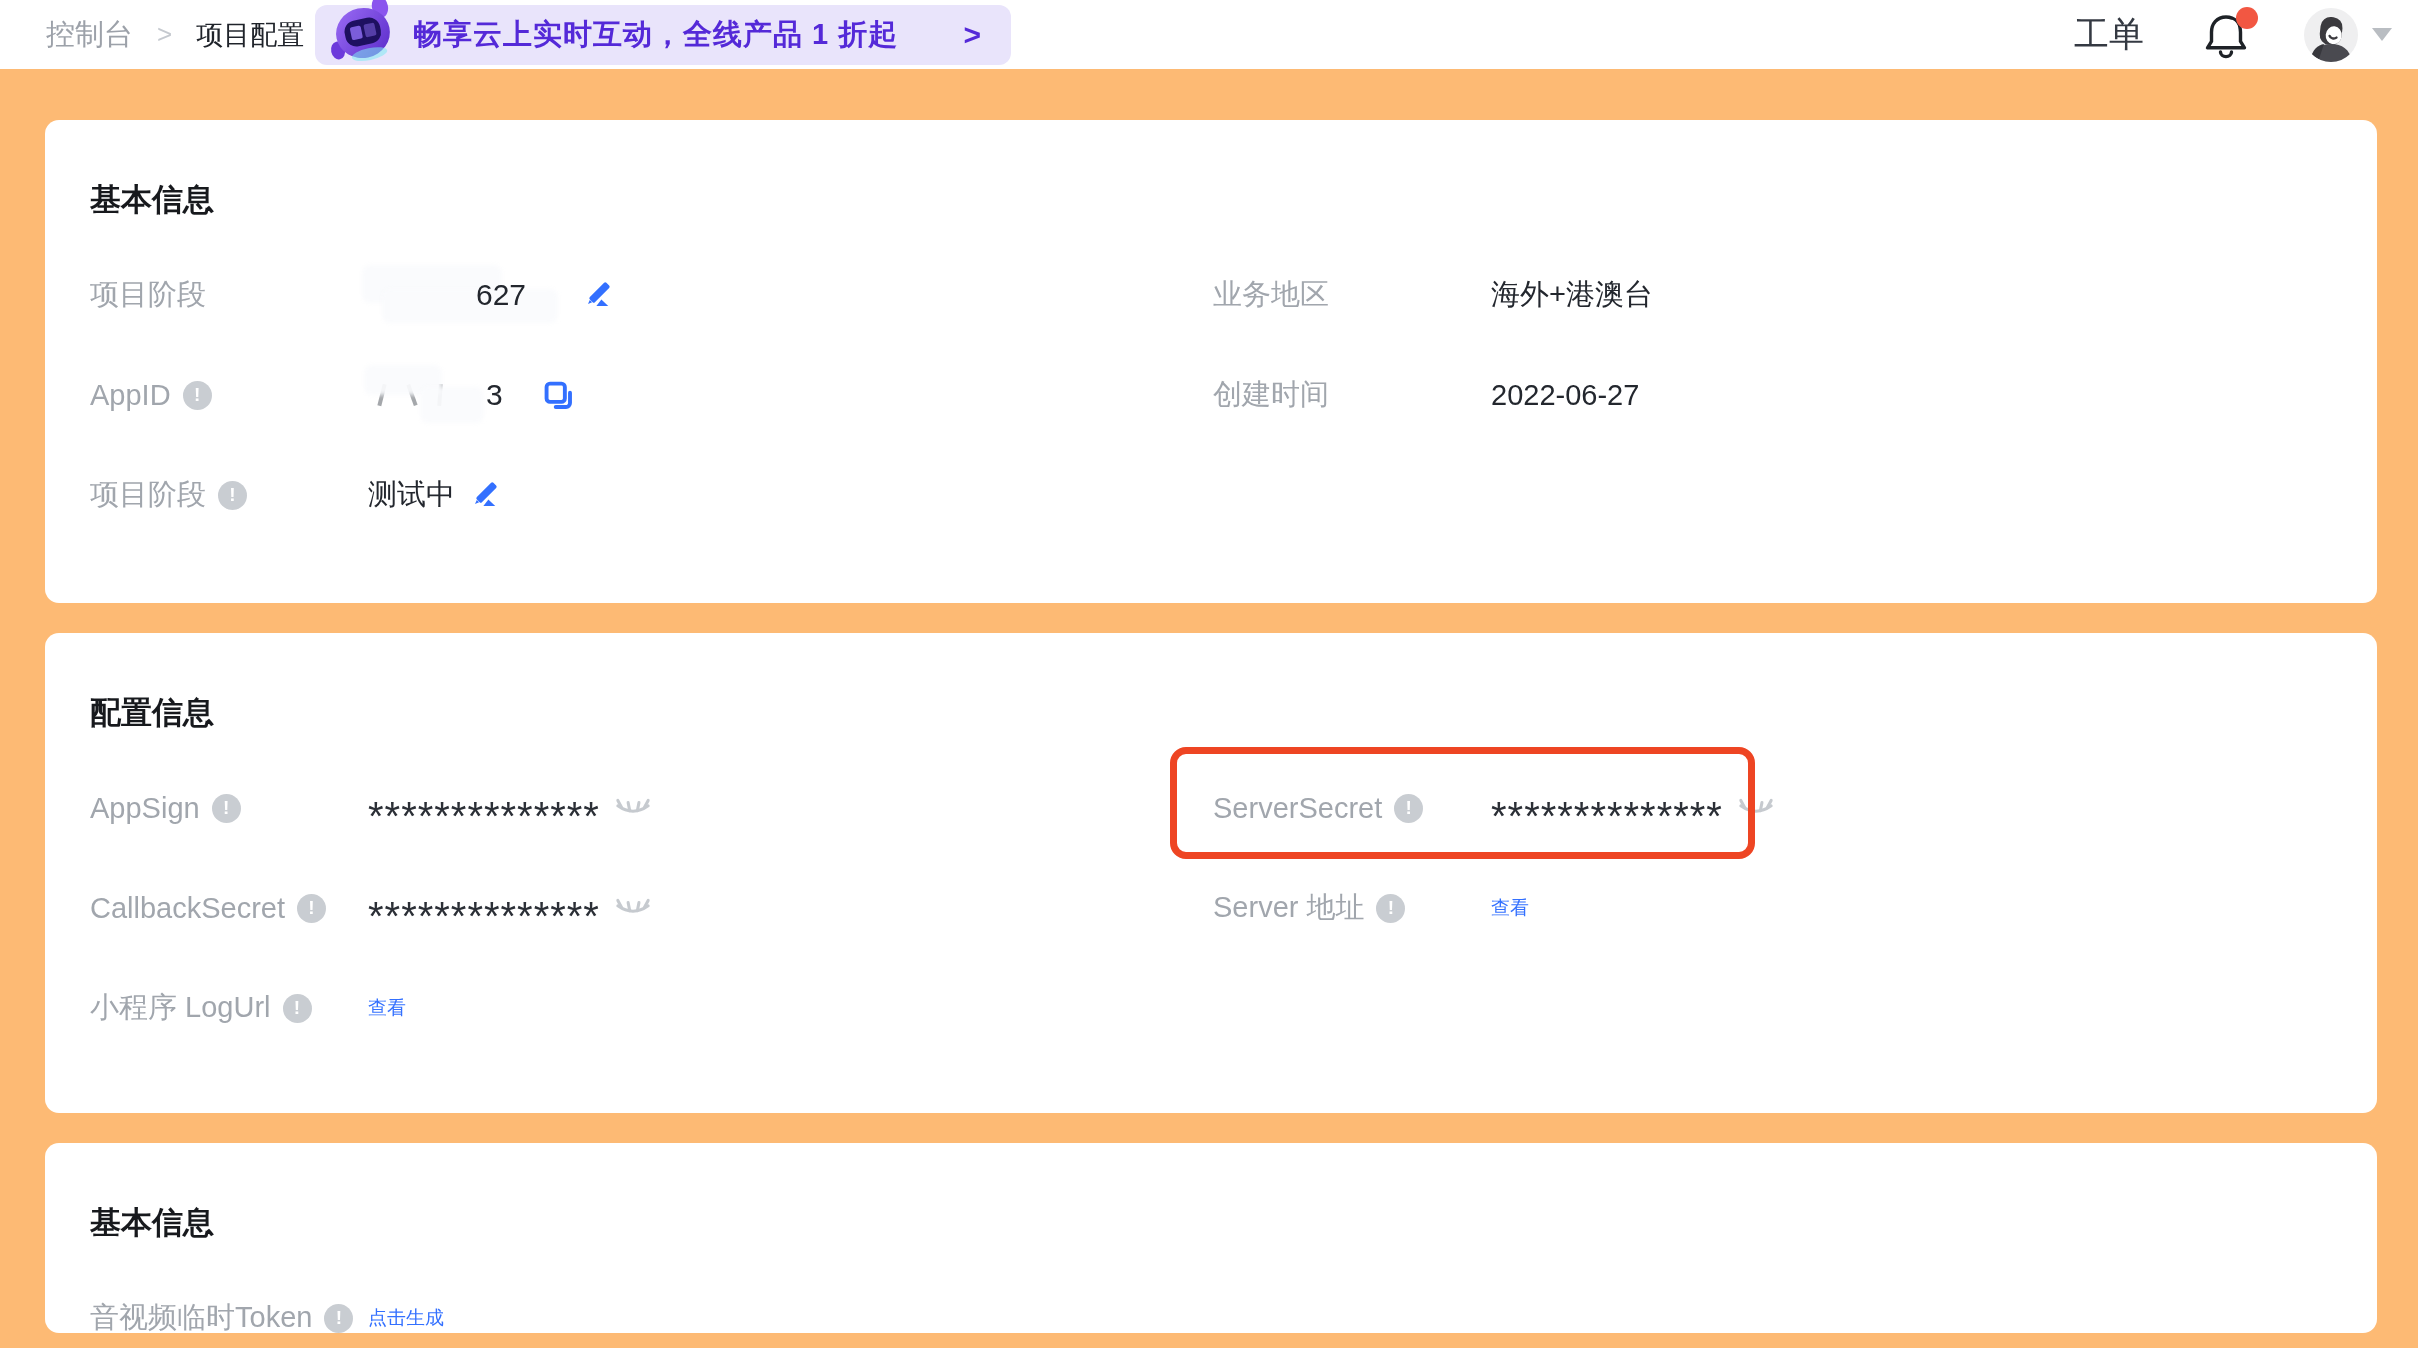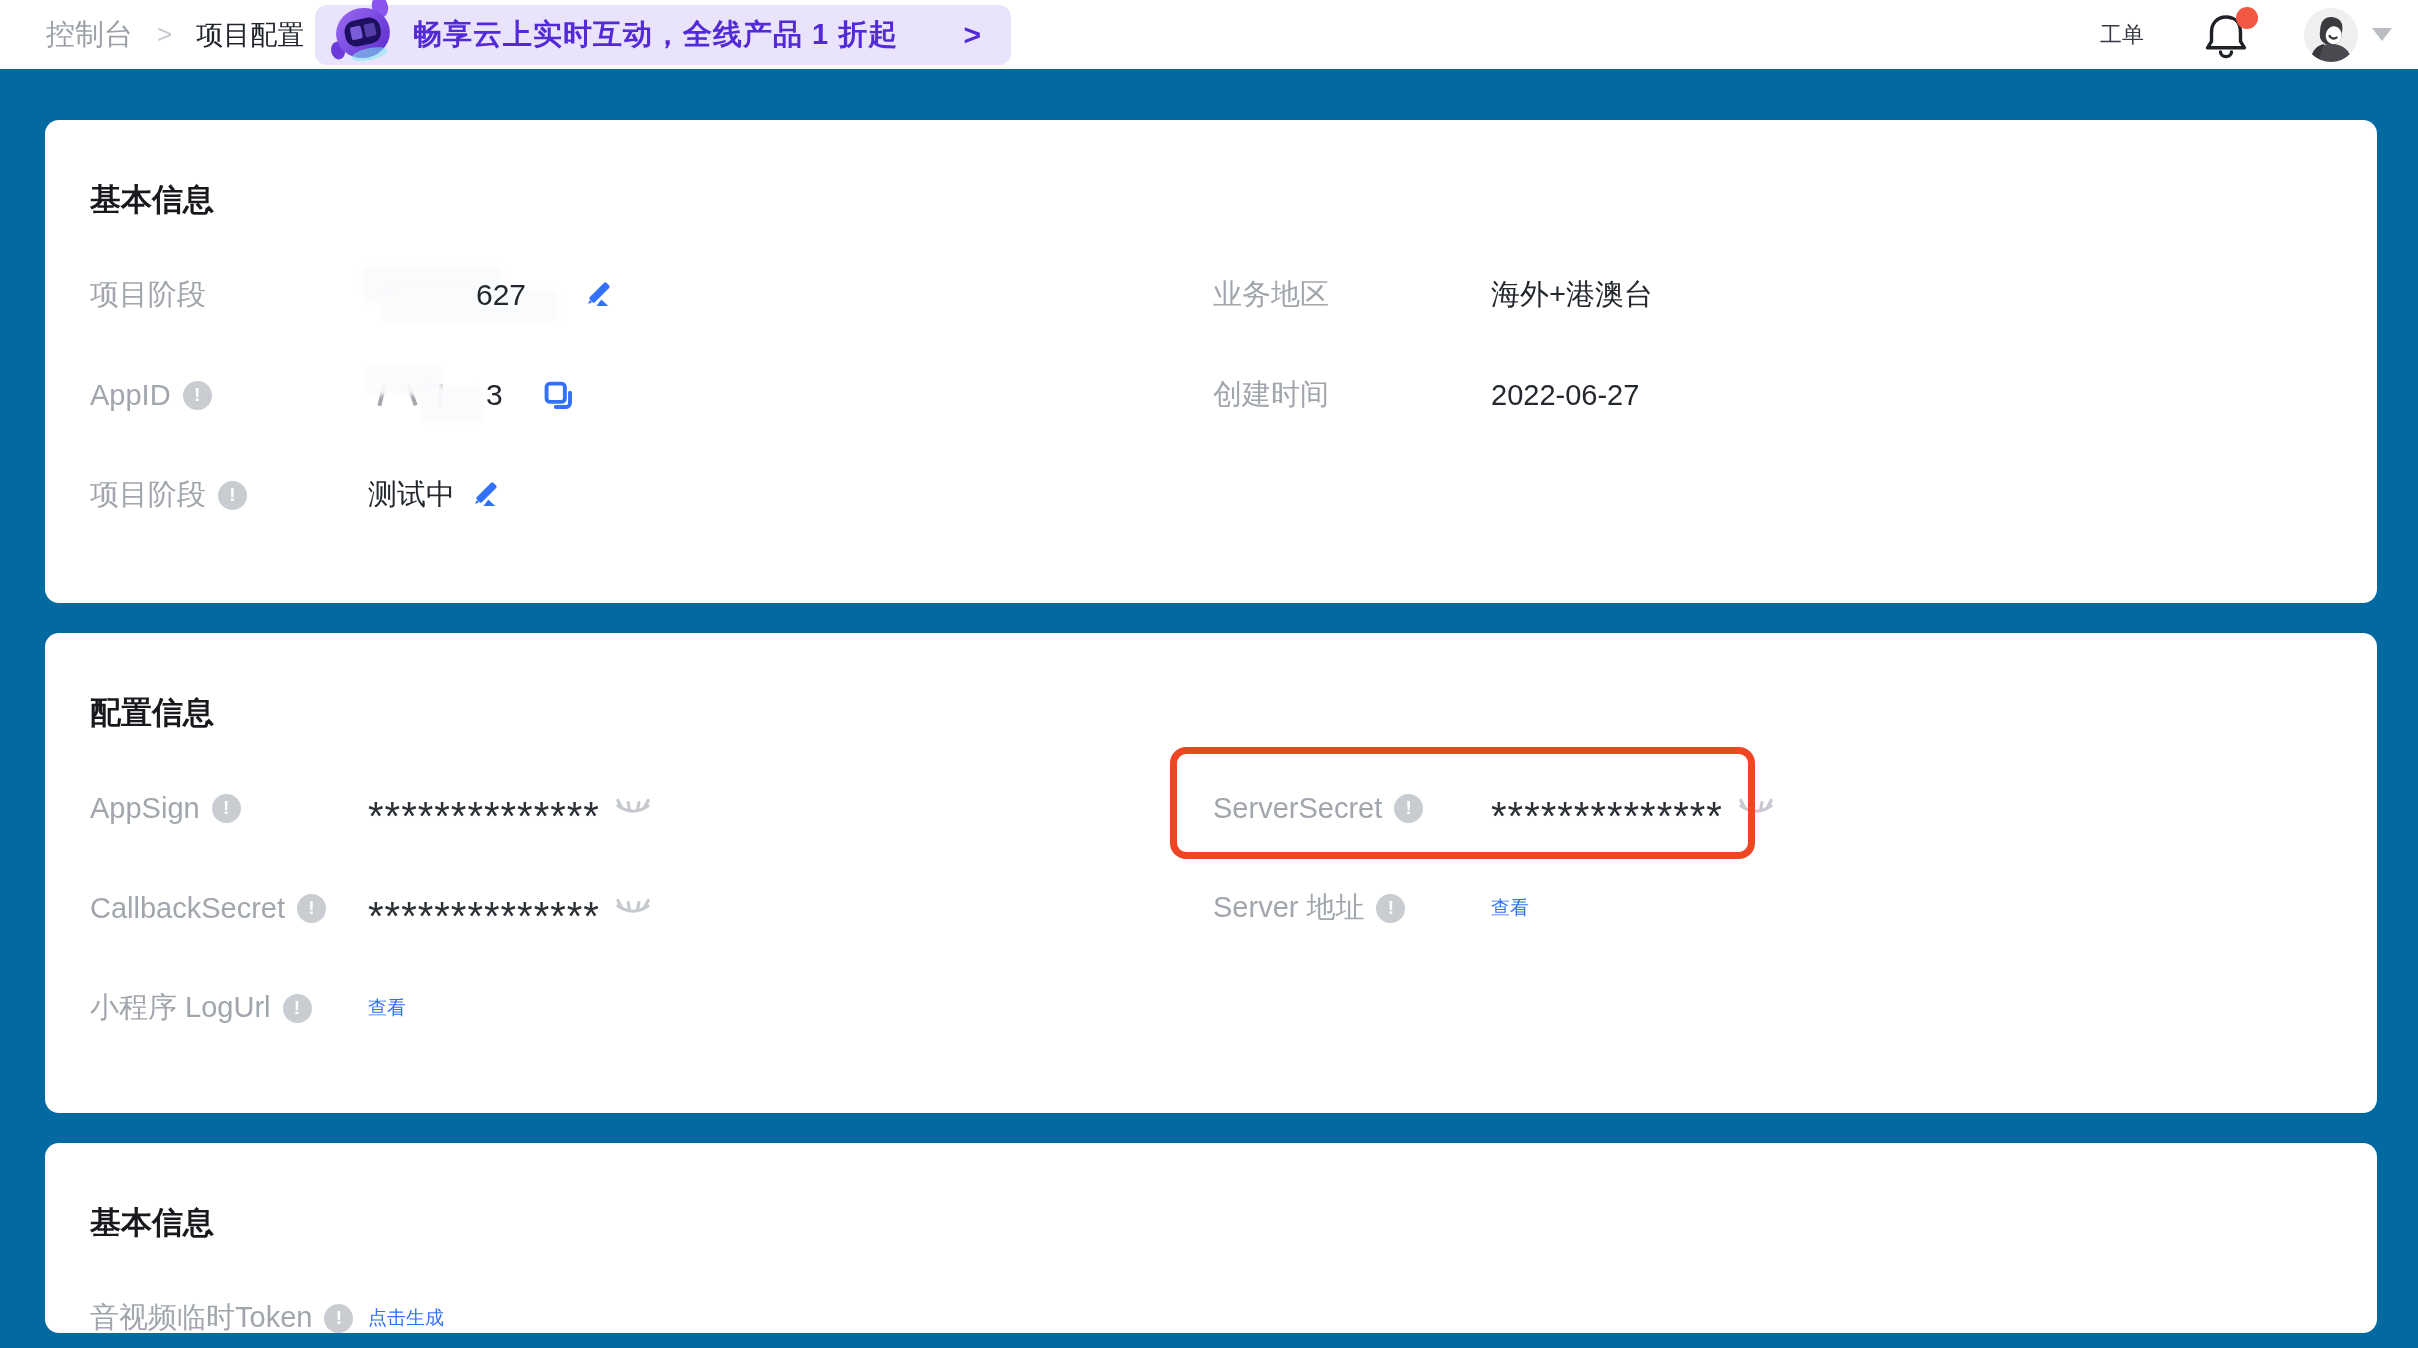--- a/index.html
+++ b/index.html
@@ -1,34 +1,34 @@
 <!DOCTYPE html>
 <html><head>
 <meta charset="utf-8">
 <style>
   * { margin:0; padding:0; box-sizing:border-box; }
   html,body { width:2418px; height:1348px; }
   body { font-family:"Liberation Sans","DejaVu Sans",sans-serif; background:#F4F5F6; overflow:hidden; }
-  #screen { position:relative; width:2418px; height:1348px; background:#0369a1; }
+  #screen { position:relative; width:2418px; height:1348px; background:#fdba74; }
 
   
   .topbar { position:absolute; left:0; top:0; width:2418px; height:69px; background:#FFFFFF; }
   .breadcrumb { position:absolute; left:46px; top:0; height:69px; display:flex; align-items:center; gap:24px; }
   .bc-root { font-size:29px; color:#9CA1A9; cursor:pointer; }
   .bc-sep { font-size:26px; color:#C5C9CF; }
   .bc-current { font-size:27px; color:#1F232A; font-weight:400; }
 
   .banner { position:absolute; left:315px; top:5px; width:696px; height:60px; background:#E9E4FB;
             border-radius:12px; display:flex; align-items:center; cursor:pointer; }
   .mascot { margin-left:10px; margin-top:-12px; flex:0 0 auto; }
   .banner-text { margin-left:12px; font-size:29px; font-weight:700; color:#5429D8; letter-spacing:1px; white-space:nowrap; }
   .banner-arrow { position:absolute; right:30px; font-size:30px; font-weight:700; color:#5429D8; }
 
   .topbar-right { position:absolute; right:26px; top:0; height:69px; display:flex; align-items:center; }
-  .ticket { font-size:22px; color:#343942; cursor:pointer;margin-left:28px; }
+  .ticket { font-size:35px; color:#343942; cursor:pointer;margin-left:28px; }
   .bell-wrap { position:relative; margin-left:58px; width:48px; height:52px; cursor:pointer; }
   .notif-dot { position:absolute; right:-8px; top:-2px; width:22px; height:22px; border-radius:50%; background:#F25742; }
   .avatar { position:relative; margin-left:54px; width:54px; height:54px; border-radius:50%; background:#EFEFF0; overflow:hidden; cursor:pointer; }
   .caret { margin-left:14px; width:0; height:0; border-left:10px solid transparent; border-right:10px solid transparent; border-top:13px solid #B9BDC2; cursor:pointer; }
 
   
   .card { position:absolute; left:45px; width:2332px; background:#FFFFFF; border-radius:14px; }
   #card-basic  { top:120px;  height:483px; }
   #card-config { top:633px;  height:480px; }
   #card-tools  { top:1143px; height:190px; }

